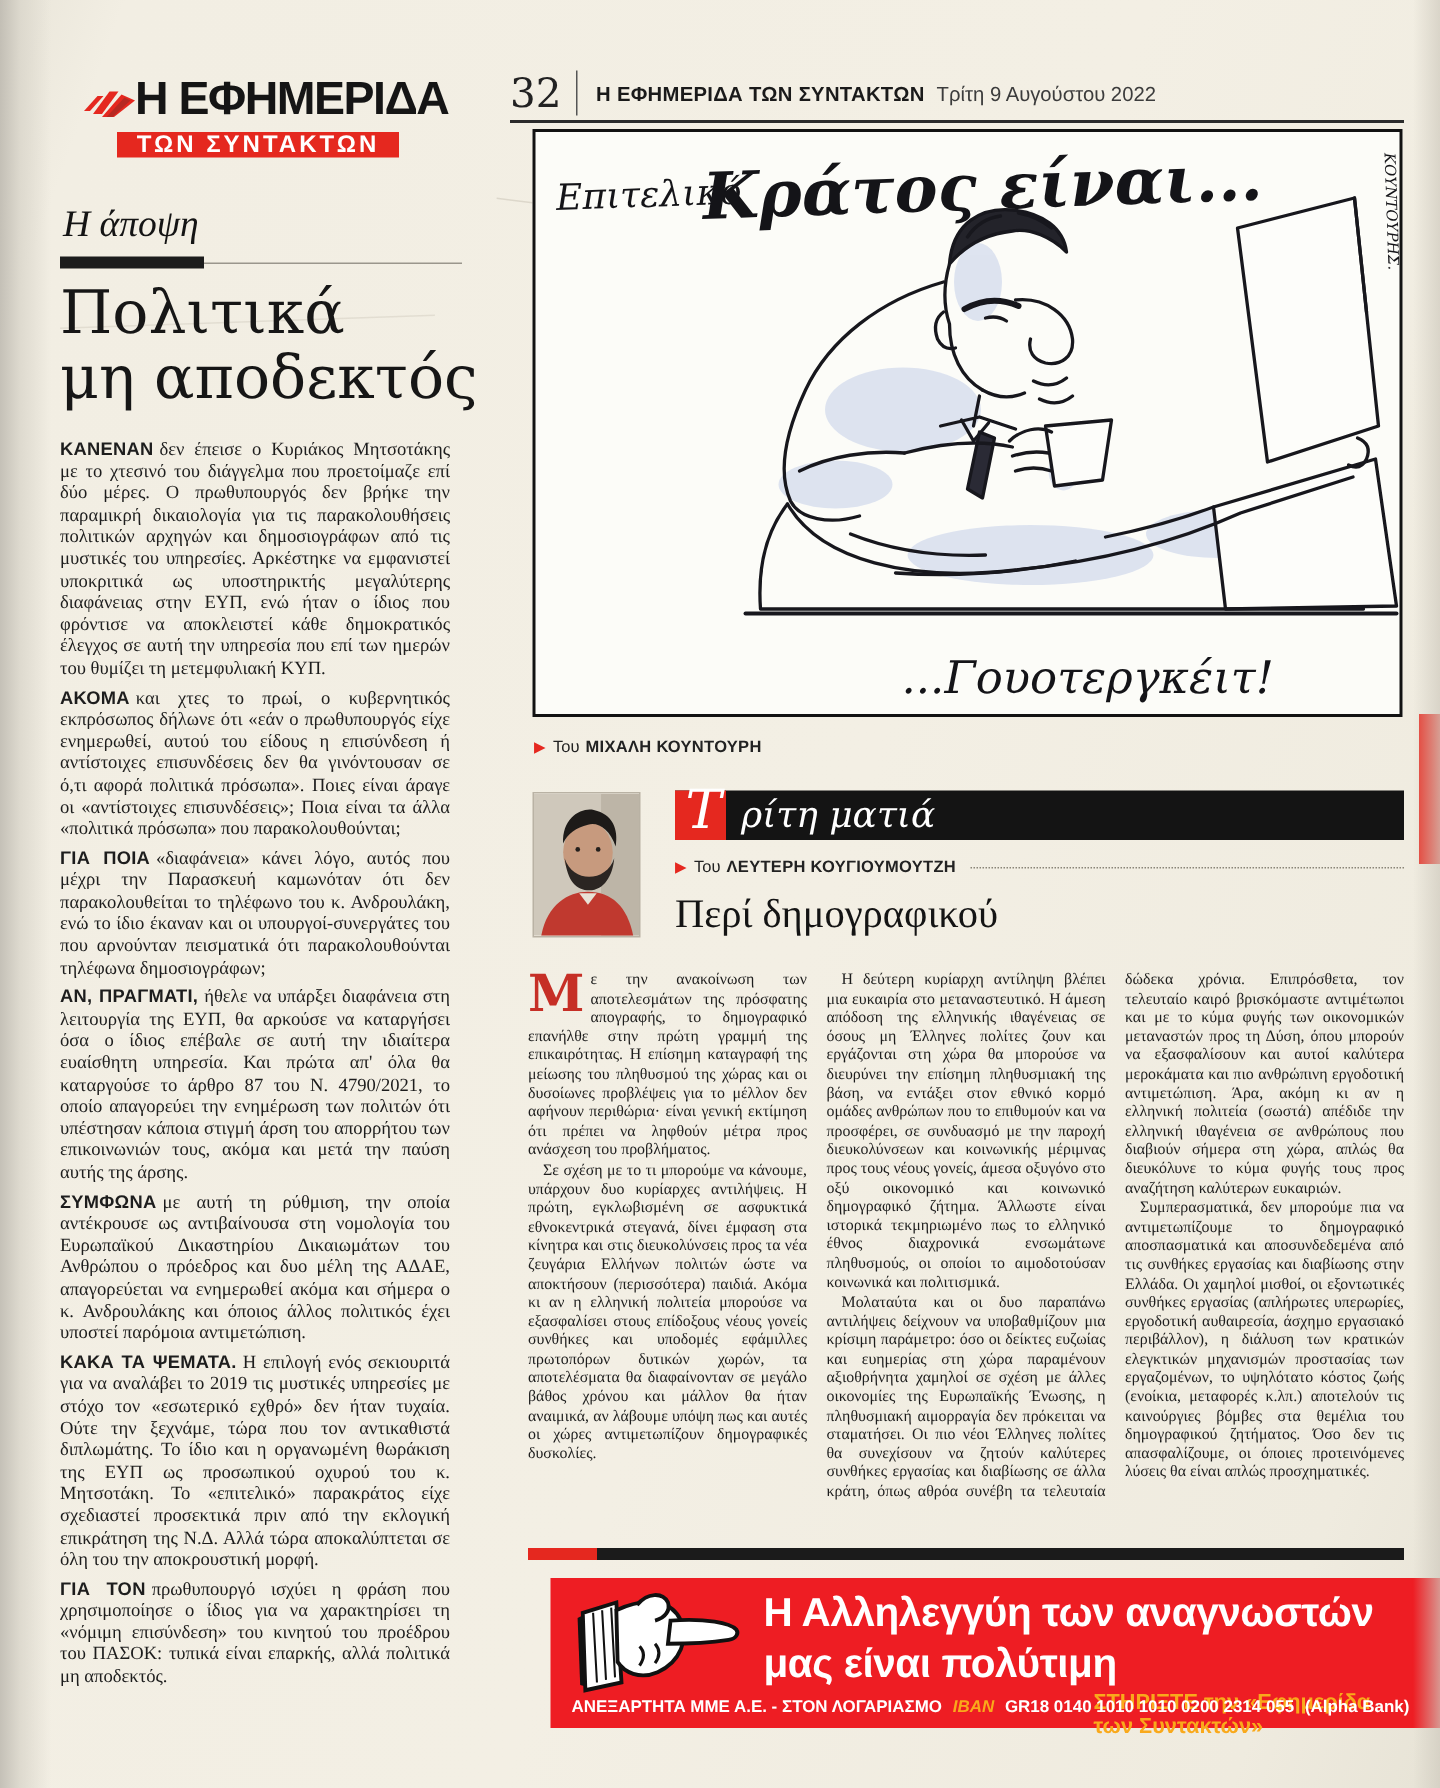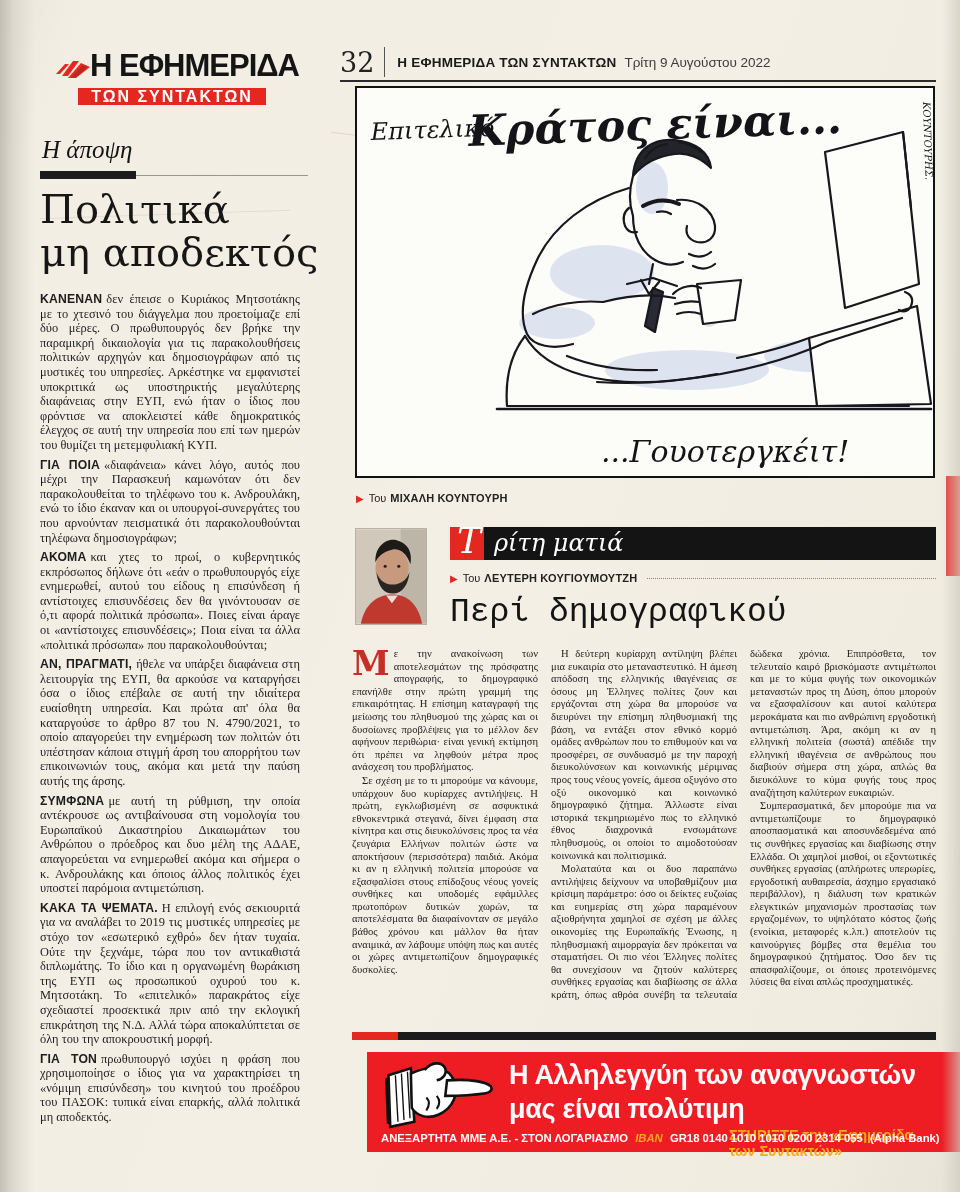--- a/index.html
+++ b/index.html
@@ -50,21 +50,21 @@
   .cart-byline{left:356px;top:492px;}
 
   
   .photo{position:absolute;left:355px;top:528px;width:72px;height:97px;border:1px solid #b9b2a4;box-sizing:border-box;}
   .matia-bar{position:absolute;left:450px;top:527px;width:486px;height:33px;background:#141414;}
   .matia-initialbox{position:absolute;left:0;top:0;width:34px;height:33px;background:#e5281f;}
   .matia-initial{position:absolute;left:7px;top:-4px;color:#fff;font-family:"DejaVu Serif",serif;font-style:italic;font-size:36px;line-height:1;}
   .matia-name{position:absolute;left:44px;top:2px;color:#fff;font-family:"DejaVu Serif",serif;font-style:italic;font-size:24px;}
   .matia-byline{left:450px;top:572px;width:486px;}
   .matia-byline .dots{flex:1;border-bottom:1px dotted #8a8578;margin-left:10px;height:55%;}
-  .matia-title{position:absolute;left:450px;top:594px;font-family:Liberation Mono, monospace;font-size:33px;color:#141414;}
+  .matia-title{position:absolute;left:450px;top:594px;font-family:Liberation Serif, serif;font-size:27px;color:#141414;}
   .matia-body{position:absolute;left:352px;top:648px;width:584px;height:382px;overflow:hidden;
     column-count:3;column-gap:13px;font-size:10.6px;line-height:12.6px;text-align:justify;}
   .matia-body p{margin:0 0 1px 0;}
   .matia-body p.ind{text-indent:10px;}
   .dropcap{float:left;font-family:"DejaVu Serif",serif;font-weight:bold;font-size:34px;line-height:26px;color:#c62f26;padding:2px 4px 0 0;}
 
   
   .prebar{position:absolute;left:352px;top:1032px;width:584px;height:8px;
     background:linear-gradient(to right,#e5281f 0,#e5281f 46px,#1b1b1b 46px,#1b1b1b 100%);}
   .banner{position:absolute;left:367px;top:1052px;width:691px;height:100px;background:#ee1d23;}
@@ -105,22 +105,22 @@
 
   <div class="op-label">Η άποψη</div>
   <div class="op-rule-thin"></div>
   <div class="op-rule"></div>
   <div class="op-title">
     <span>Πολιτικά</span><br>
     <span>μη αποδεκτός</span>
   </div>
   <div class="op-body">
     <p><b class="lead">ΚΑΝΕΝΑΝ</b><span>δεν έπεισε ο Κυριάκος Μητσοτάκης με το χτεσινό του διάγγελμα που προετοίμαζε επί δύο μέρες. Ο πρωθυπουργός δεν βρήκε την παραμικρή δικαιολογία για τις παρακολουθήσεις πολιτικών αρχηγών και δημοσιογράφων από τις μυστικές του υπηρεσίες. Αρκέστηκε να εμφανιστεί υποκριτικά ως υποστηρικτής μεγαλύτερης διαφάνειας στην ΕΥΠ, ενώ ήταν ο ίδιος που φρόντισε να αποκλειστεί κάθε δημοκρατικός έλεγχος σε αυτή την υπηρεσία που επί των ημερών του θυμίζει τη μετεμφυλιακή ΚΥΠ.</span></p>
+    <p><b class="lead">ΑΚΟΜΑ</b><span>και χτες το πρωί, ο κυβερνητικός εκπρόσωπος δήλωνε ότι «εάν ο πρωθυπουργός είχε ενημερωθεί, αυτού του είδους η επισύνδεση ή αντίστοιχες επισυνδέσεις δεν θα γινόντουσαν σε ό,τι αφορά πολιτικά πρόσωπα». Ποιες είναι άραγε οι «αντίστοιχες επισυνδέσεις»; Ποια είναι τα άλλα «πολιτικά πρόσωπα» που παρακολουθούνται;</span></p>
     <p><b class="lead">ΓΙΑ ΠΟΙΑ</b><span>«διαφάνεια» κάνει λόγο, αυτός που μέχρι την Παρασκευή καμωνόταν ότι δεν παρακολουθείται το τηλέφωνο του κ. Ανδρουλάκη, ενώ το ίδιο έκαναν και οι υπουργοί-συνεργάτες του που αρνούνταν πεισματικά ότι παρακολουθούνται τηλέφωνα δημοσιογράφων;</span></p>
-    <p><b class="lead">ΑΚΟΜΑ</b><span>και χτες το πρωί, ο κυβερνητικός εκπρόσωπος δήλωνε ότι «εάν ο πρωθυπουργός είχε ενημερωθεί, αυτού του είδους η επισύνδεση ή αντίστοιχες επισυνδέσεις δεν θα γινόντουσαν σε ό,τι αφορά πολιτικά πρόσωπα». Ποιες είναι άραγε οι «αντίστοιχες επισυνδέσεις»; Ποια είναι τα άλλα «πολιτικά πρόσωπα» που παρακολουθούνται;</span></p>
     <p><b class="lead">ΑΝ, ΠΡΑΓΜΑΤΙ,</b><span>ήθελε να υπάρξει διαφάνεια στη λειτουργία της ΕΥΠ, θα αρκούσε να καταργήσει όσα ο ίδιος επέβαλε σε αυτή την ιδιαίτερα ευαίσθητη υπηρεσία. Και πρώτα απ' όλα θα καταργούσε το άρθρο 87 του Ν. 4790/2021, το οποίο απαγορεύει την ενημέρωση των πολιτών ότι υπέστησαν κάποια στιγμή άρση του απορρήτου των επικοινωνιών τους, ακόμα και μετά την παύση αυτής της άρσης.</span></p>
     <p><b class="lead">ΣΥΜΦΩΝΑ</b><span>με αυτή τη ρύθμιση, την οποία αντέκρουσε ως αντιβαίνουσα στη νομολογία του Ευρωπαϊκού Δικαστηρίου Δικαιωμάτων του Ανθρώπου ο πρόεδρος και δυο μέλη της ΑΔΑΕ, απαγορεύεται να ενημερωθεί ακόμα και σήμερα ο κ. Ανδρουλάκης και όποιος άλλος πολιτικός έχει υποστεί παρόμοια αντιμετώπιση.</span></p>
     <p><b class="lead">ΚΑΚΑ ΤΑ ΨΕΜΑΤΑ.</b><span>Η επιλογή ενός σεκιουριτά για να αναλάβει το 2019 τις μυστικές υπηρεσίες με στόχο τον «εσωτερικό εχθρό» δεν ήταν τυχαία. Ούτε την ξεχνάμε, τώρα που τον αντικαθιστά διπλωμάτης. Το ίδιο και η οργανωμένη θωράκιση της ΕΥΠ ως προσωπικού οχυρού του κ. Μητσοτάκη. Το «επιτελικό» παρακράτος είχε σχεδιαστεί προσεκτικά πριν από την εκλογική επικράτηση της Ν.Δ. Αλλά τώρα αποκαλύπτεται σε όλη του την αποκρουστική μορφή.</span></p>
     <p><b class="lead">ΓΙΑ ΤΟΝ</b><span>πρωθυπουργό ισχύει η φράση που χρησιμοποίησε ο ίδιος για να χαρακτηρίσει τη «νόμιμη επισύνδεση» του κινητού του προέδρου του ΠΑΣΟΚ: τυπικά είναι επαρκής, αλλά πολιτικά μη αποδεκτός.</span></p>
   </div>
 
   <div class="cartoon">
     <svg viewBox="0 0 576 388">
 
       <g fill="#bfcbe8" opacity="0.5" stroke="none">

